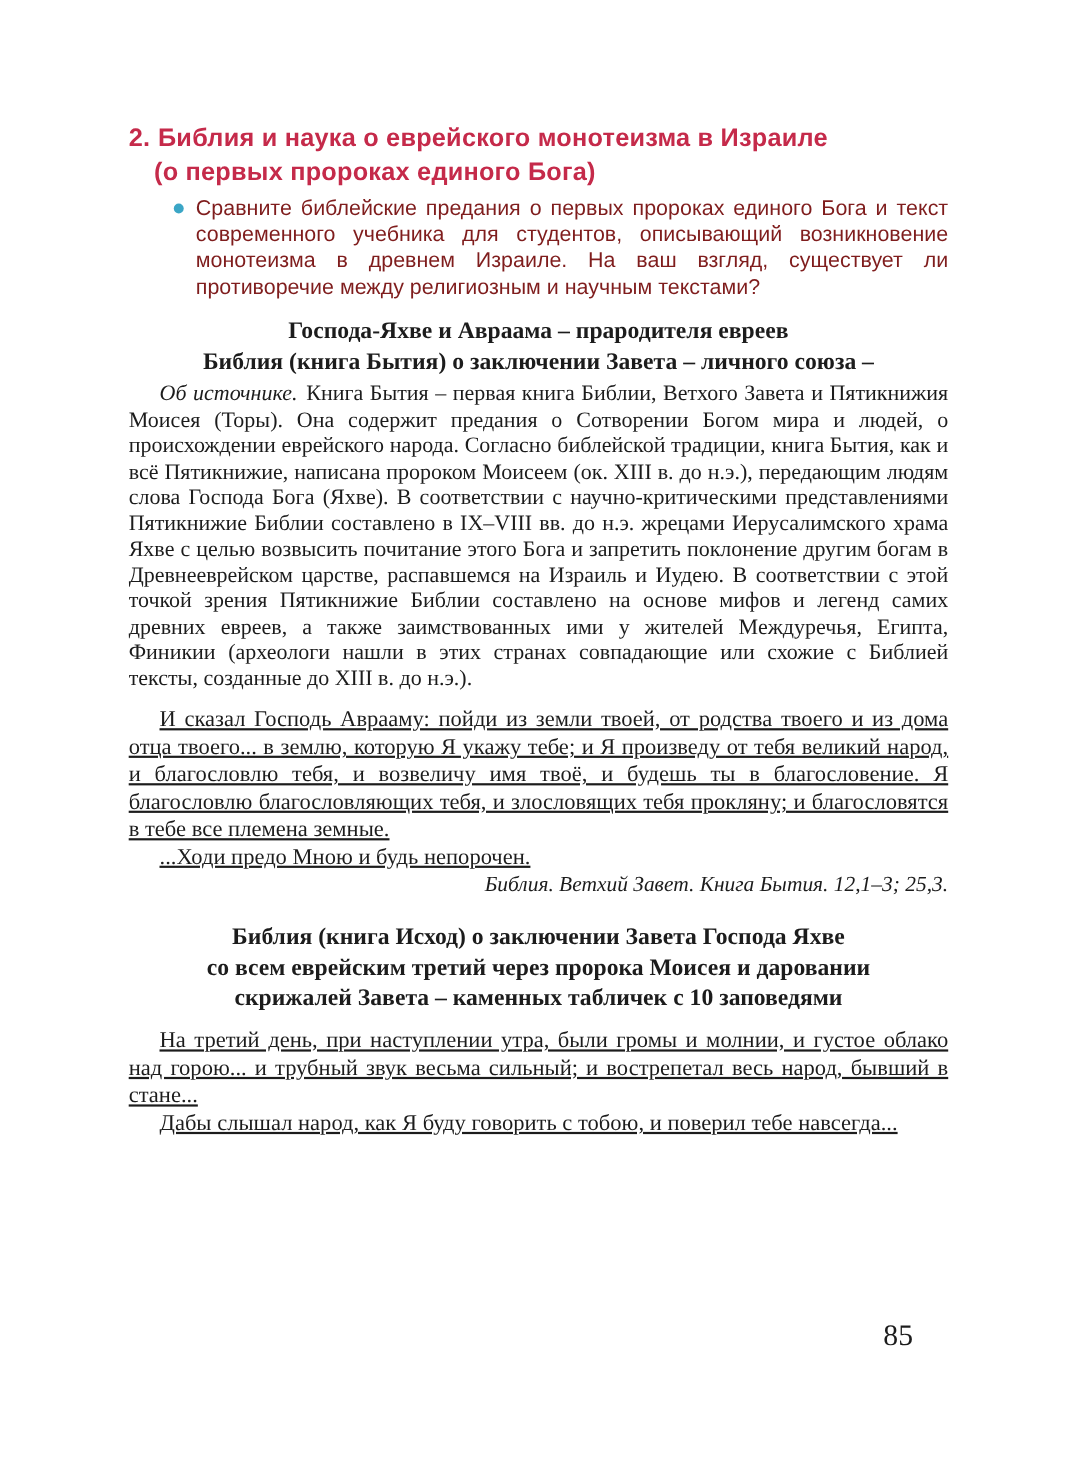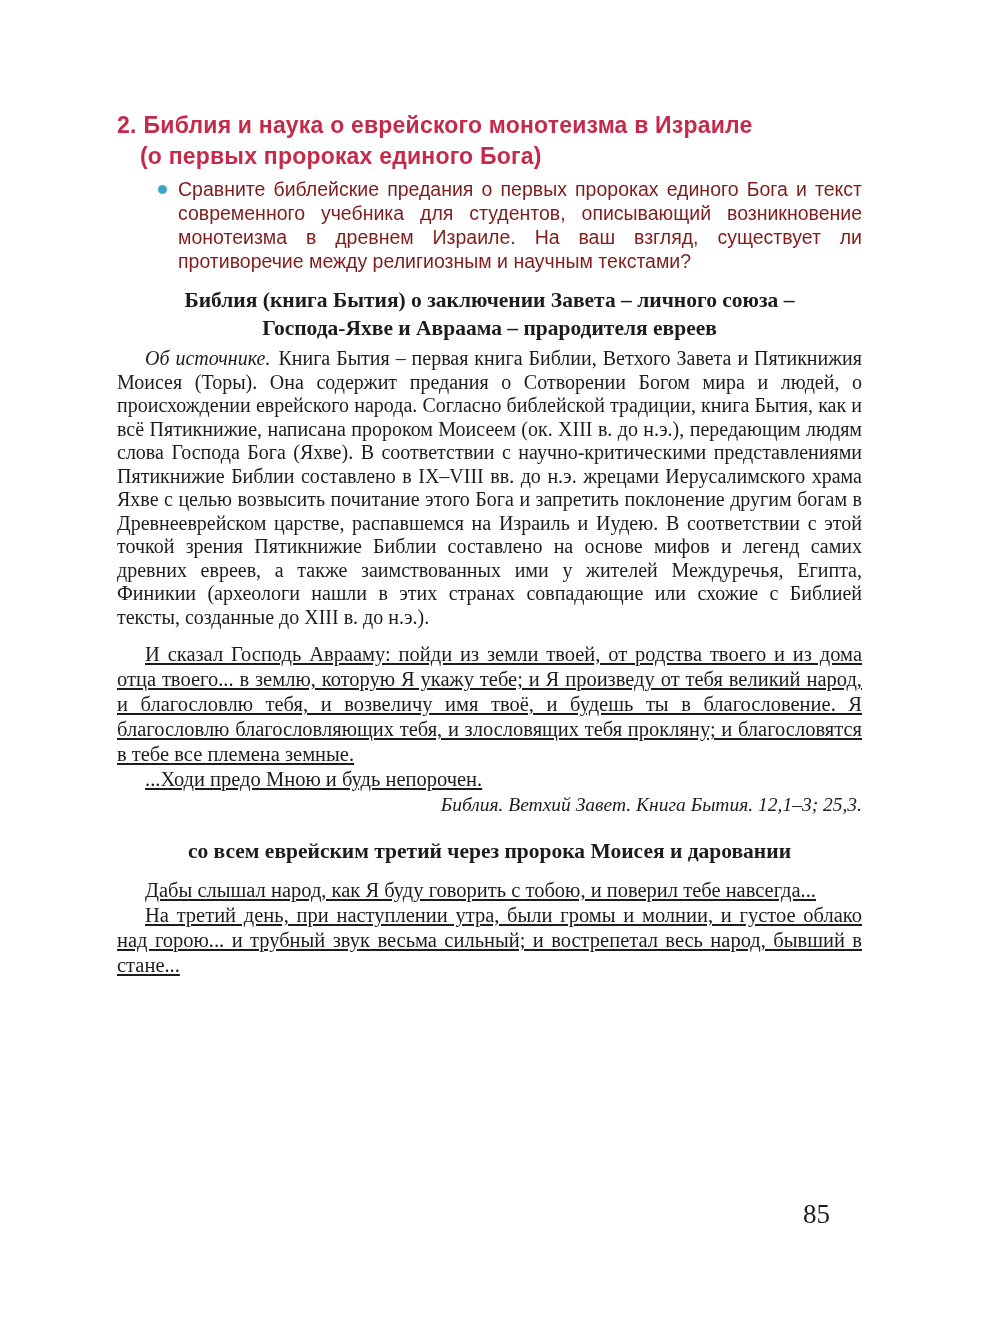--- a/index.html
+++ b/index.html
@@ -114,41 +114,43 @@
       </div>
       <div class="sec-line2">(о первых пророках единого Бога)</div>
     </div>
 
     <div class="exercise">
       <span class="bullet"></span>
       <div class="exercise-text">Сравните библейские предания о первых пророках единого Бога и текст современного учебника для студентов, описывающий возникновение монотеизма в древнем Израиле. На ваш взгляд, существует ли противоречие между религиозным и научным текстами?</div>
     </div>
 
     <div class="sub-heading">
+      <span class="heading-line">Господа-Яхве и Авраама – прародителя евреев</span>
       <span class="heading-line">Библия (книга Бытия) о заключении Завета – личного союза –</span>
-      <span class="heading-line">Господа-Яхве и Авраама – прародителя евреев</span>
     </div>
 
     <div class="source-para">
       <span class="source-lead">Об источнике.</span>
       <span>Книга Бытия – первая книга Библии, Ветхого Завета и Пятикнижия Моисея (Торы). Она содержит предания о Сотворении Богом мира и людей, о происхождении еврейского народа. Согласно библейской традиции, книга Бытия, как и всё Пятикнижие, написана пророком Моисеем (ок. XIII в. до н.э.), передающим людям слова Господа Бога (Яхве). В соответствии с научно-критическими представлениями Пятикнижие Библии составлено в IX–VIII вв. до н.э. жрецами Иерусалимского храма Яхве с целью возвысить почитание этого Бога и запретить поклонение другим богам в Древнееврейском царстве, распавшемся на Израиль и Иудею. В соответствии с этой точкой зрения Пятикнижие Библии составлено на основе мифов и легенд самих древних евреев, а также заимствованных ими у жителей Междуречья, Египта, Финикии (археологи нашли в этих странах совпадающие или схожие с Библией тексты, созданные до XIII в. до н.э.).</span>
     </div>
 
     <div class="quote-group">
       <div class="quote-para">И сказал Господь Аврааму: пойди из земли твоей, от родства твоего и из дома отца твоего... в землю, которую Я укажу тебе; и Я произведу от тебя великий народ, и благословлю тебя, и возвеличу имя твоё, и будешь ты в благословение. Я благословлю благословляющих тебя, и злословящих тебя прокляну; и благословятся в тебе все племена земные.</div>
       <div class="quote-para">...Ходи предо Мною и будь непорочен.</div>
       <div class="citation">Библия. Ветхий Завет. Книга Бытия. 12,1–3; 25,3.</div>
     </div>
 
     <div class="sub-heading exodus-heading">
+      <span class="heading-line">Библия (книга Исход) о заключении Завета Господа Яхве</span>
       <span class="heading-line">со всем еврейским третий через пророка Моисея и даровании</span>
+      <span class="heading-line">скрижалей Завета – каменных табличек с 10 заповедями</span>
     </div>
 
 
     <div class="quote-group exodus-quotes">
+      <div class="quote-para">На третий день, при наступлении утра, были громы и молнии, и густое облако над горою... и трубный звук весьма сильный; и вострепетал весь народ, бывший в стане...</div>
       <div class="quote-para">Дабы слышал народ, как Я буду говорить с тобою, и поверил тебе навсегда...</div>
-      <div class="quote-para">На третий день, при наступлении утра, были громы и молнии, и густое облако над горою... и трубный звук весьма сильный; и вострепетал весь народ, бывший в стане...</div>
     </div>
 
   </div>
 
   <div class="page-number">85</div>
 </div>
 
 </body></html>

